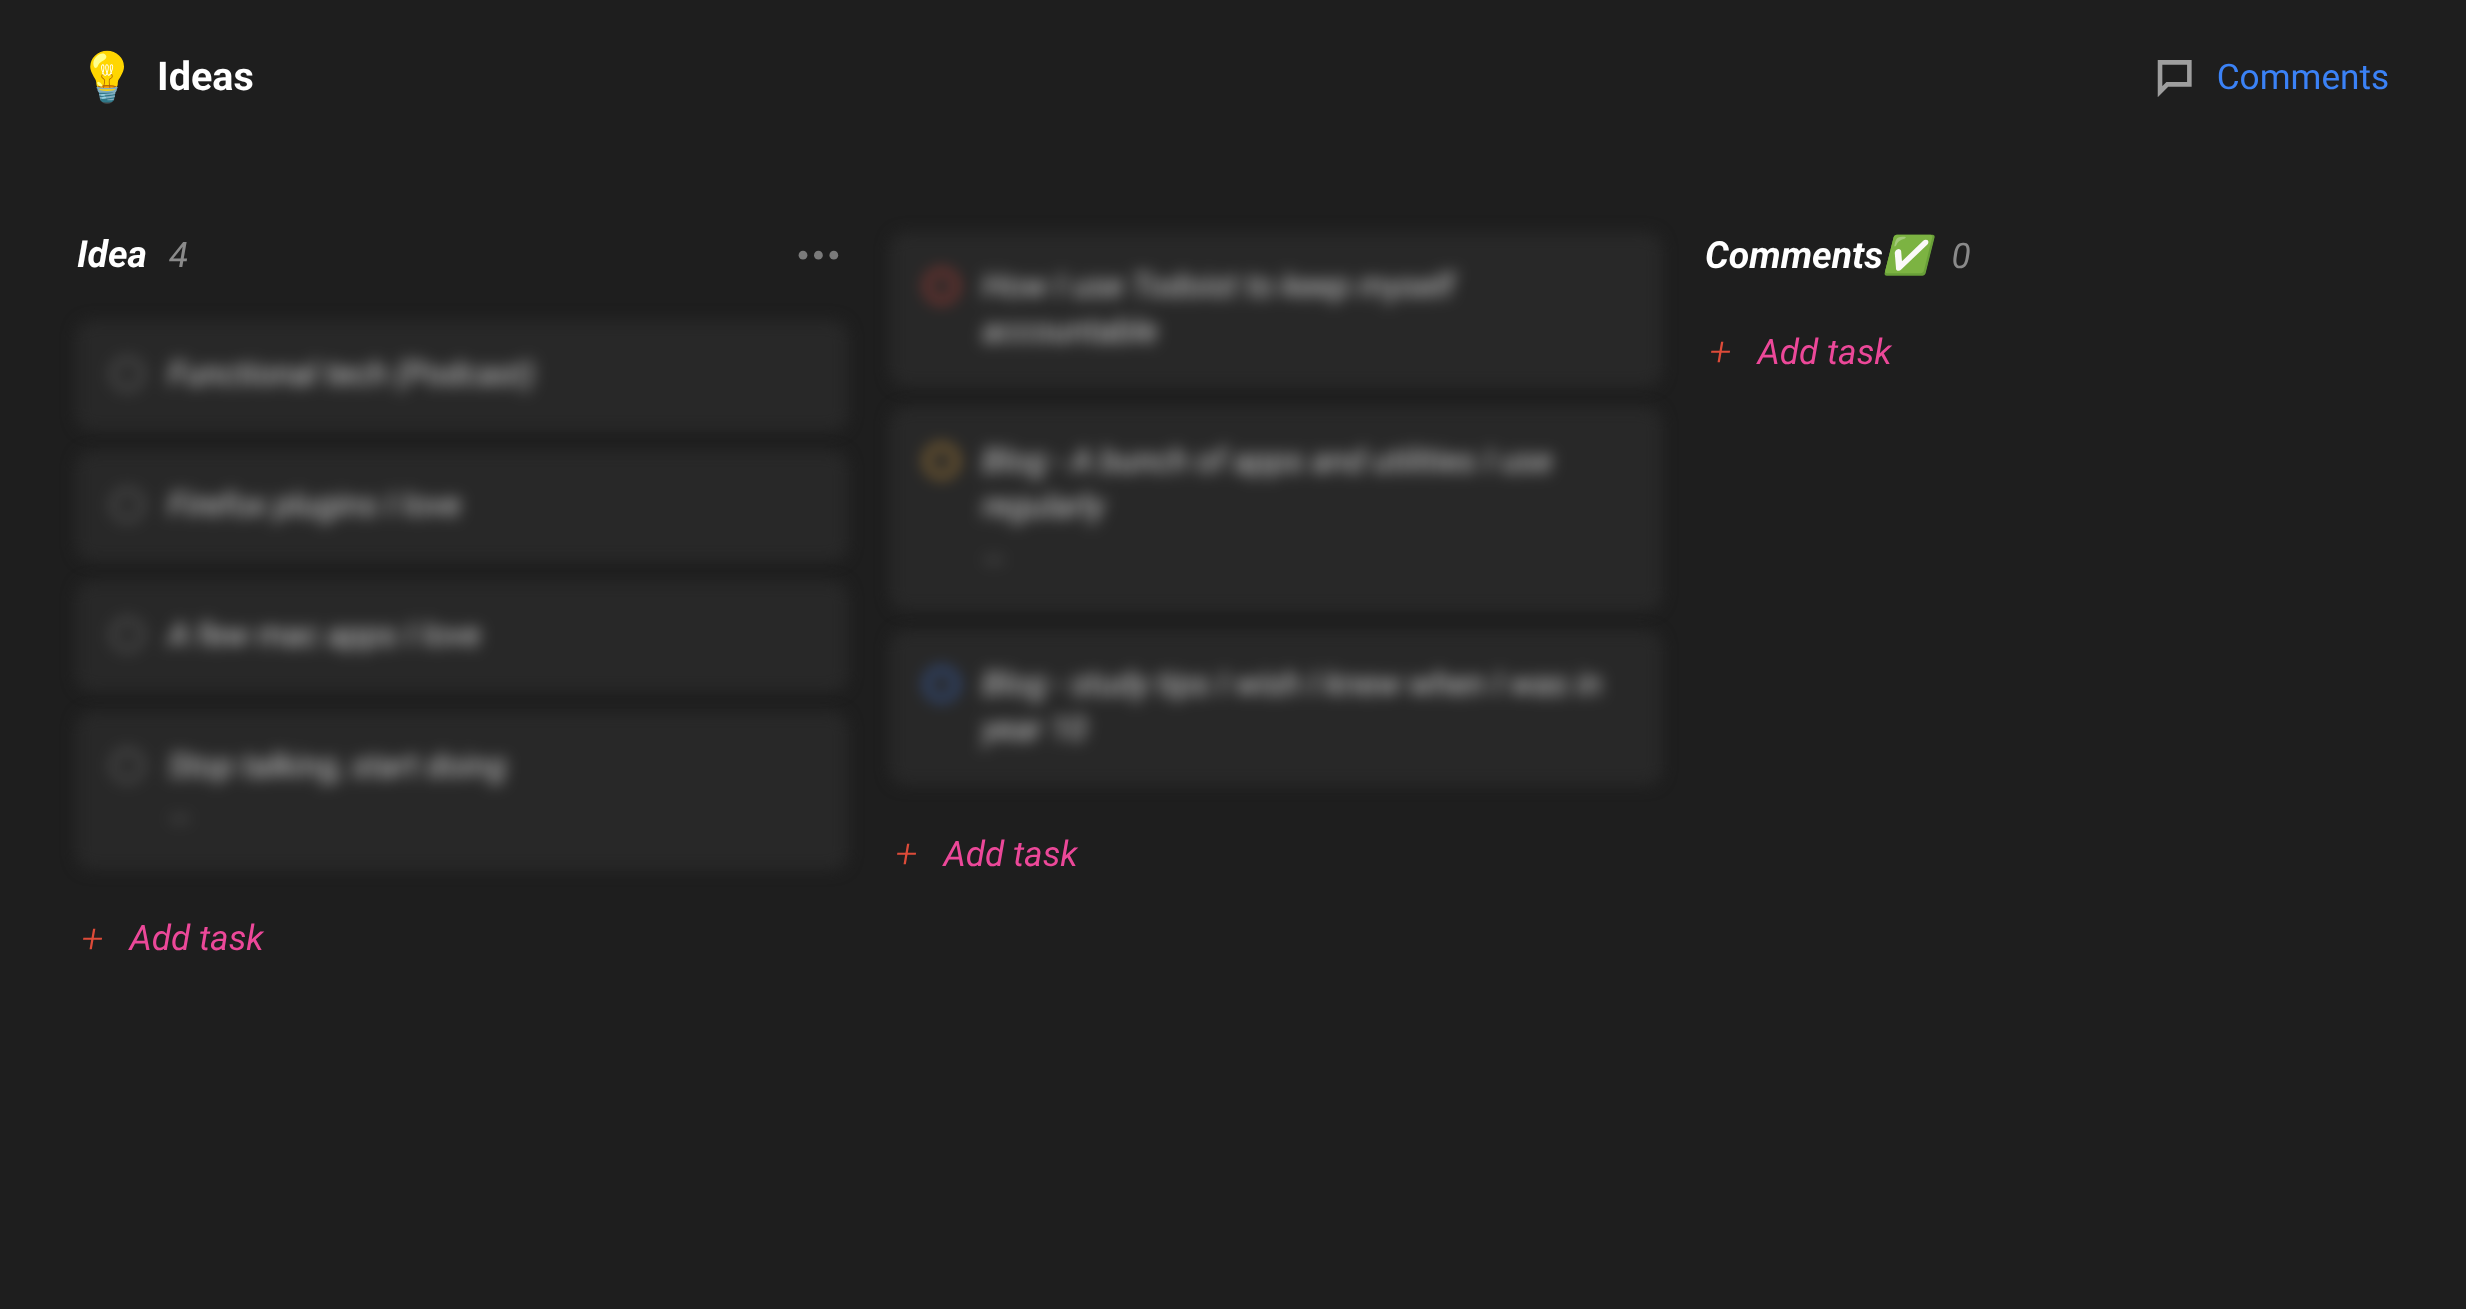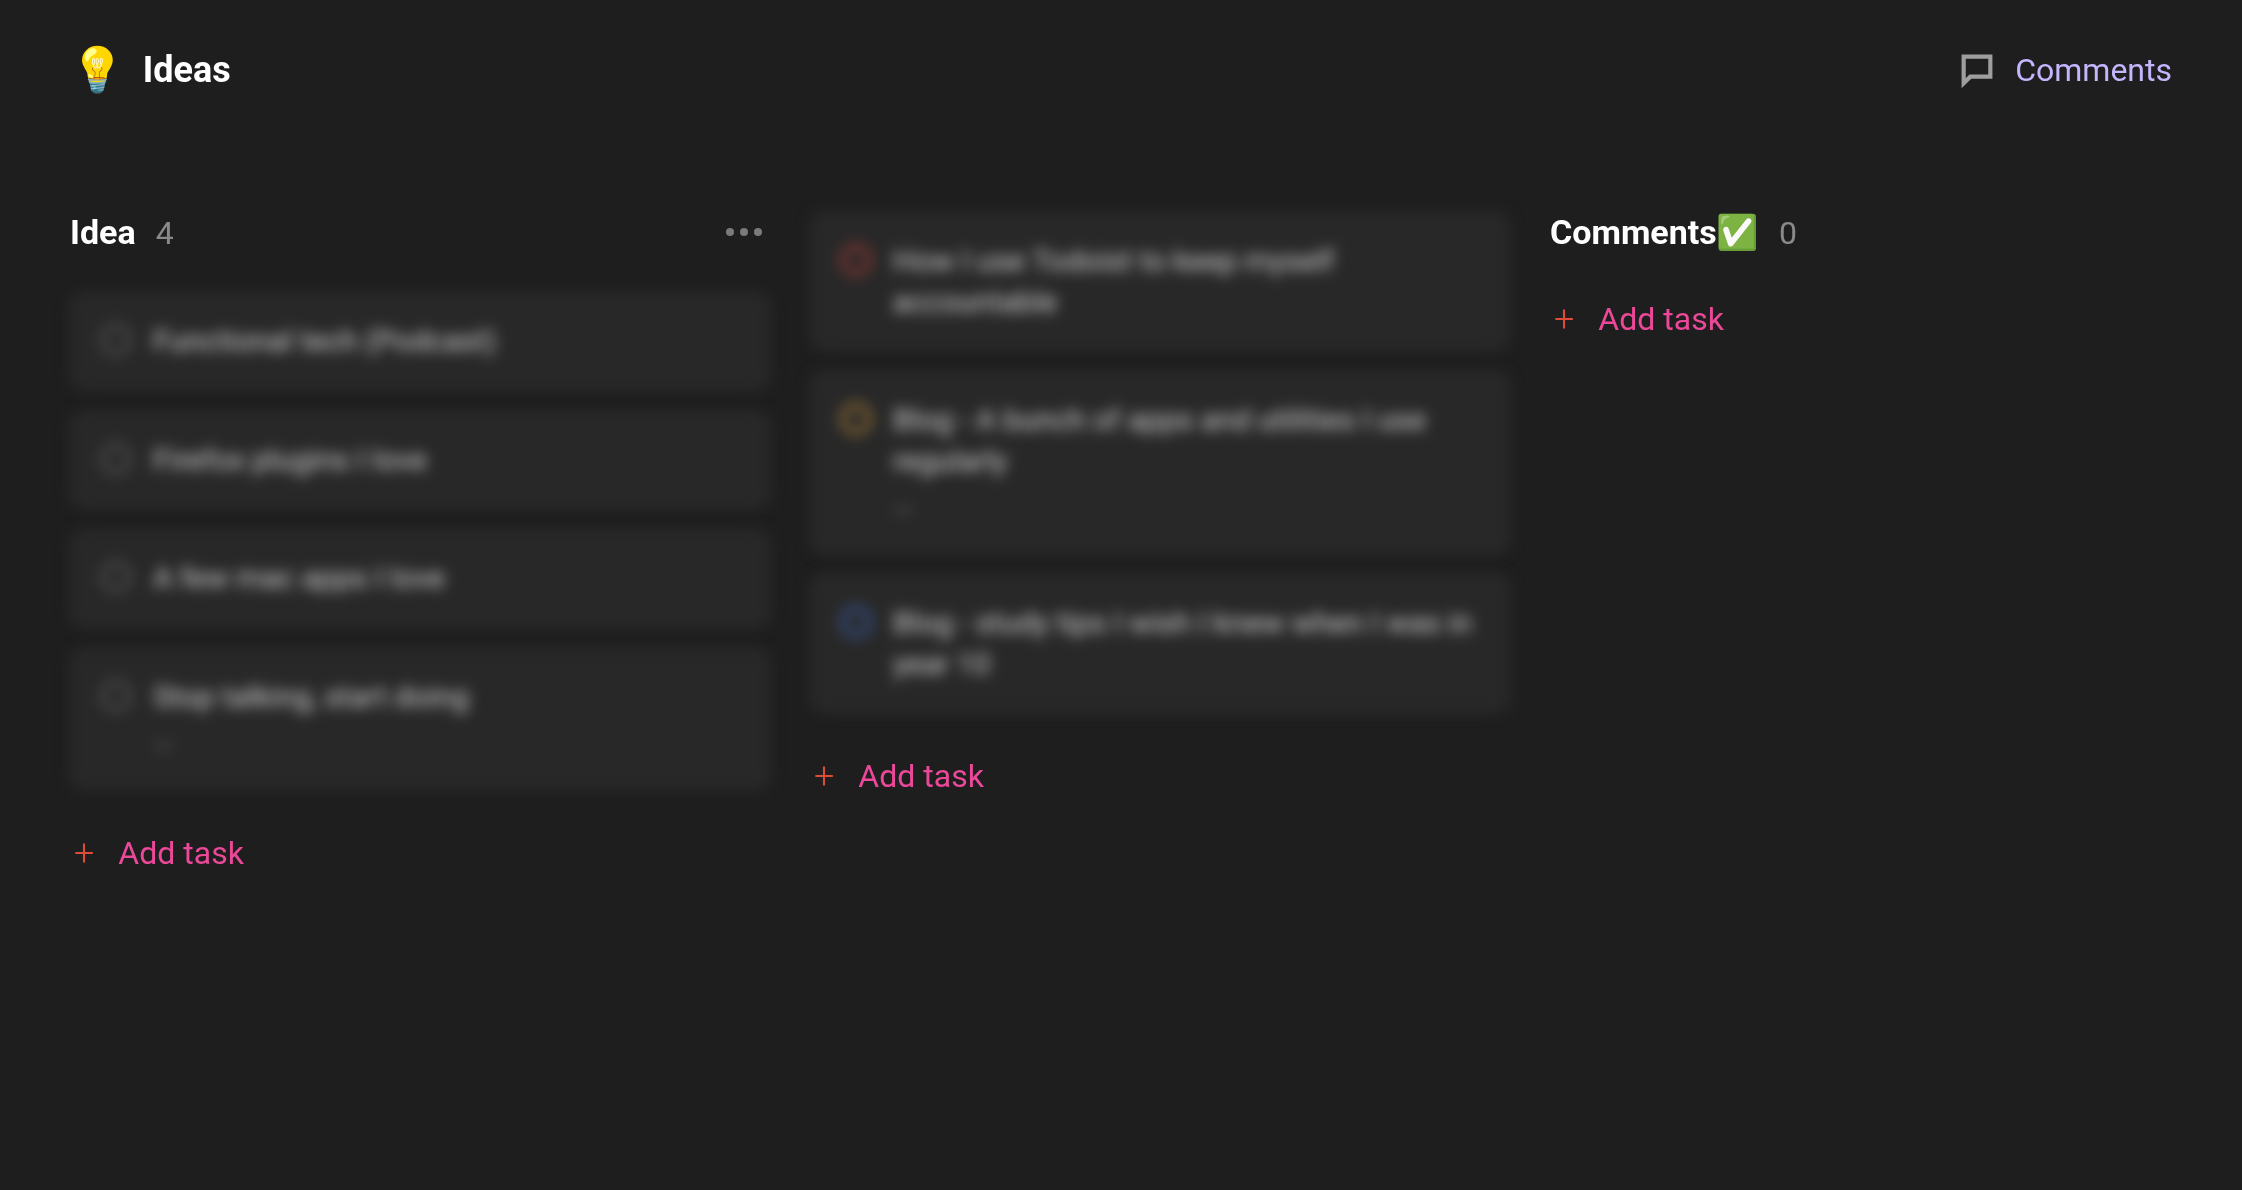--- a/index.html
+++ b/index.html
@@ -33,37 +33,38 @@
   }
   .header-title {
     font-size: 36px;
     font-weight: 700;
     color: #ffffff;
   }
   .comments-btn {
     display: flex;
     align-items: center;
     gap: 18px;
-    color: #c4b5fd;
+    color: #3b82f6;
     font-size: 32px;
     cursor: pointer;
   }
   .comments-btn svg {
     width: 40px;
     height: 40px;
     stroke: #9e9e9e;
     fill: none;
     stroke-width: 2.5;
   }
 
   .board {
     display: flex;
     gap: 40px;
     padding: 120px 70px 0 70px;
     align-items: flex-start;
+    font-style: italic;
   }
 
   .column {
     width: 700px;
     flex-shrink: 0;
   }
 
   .column-header {
     display: flex;
     align-items: center;

